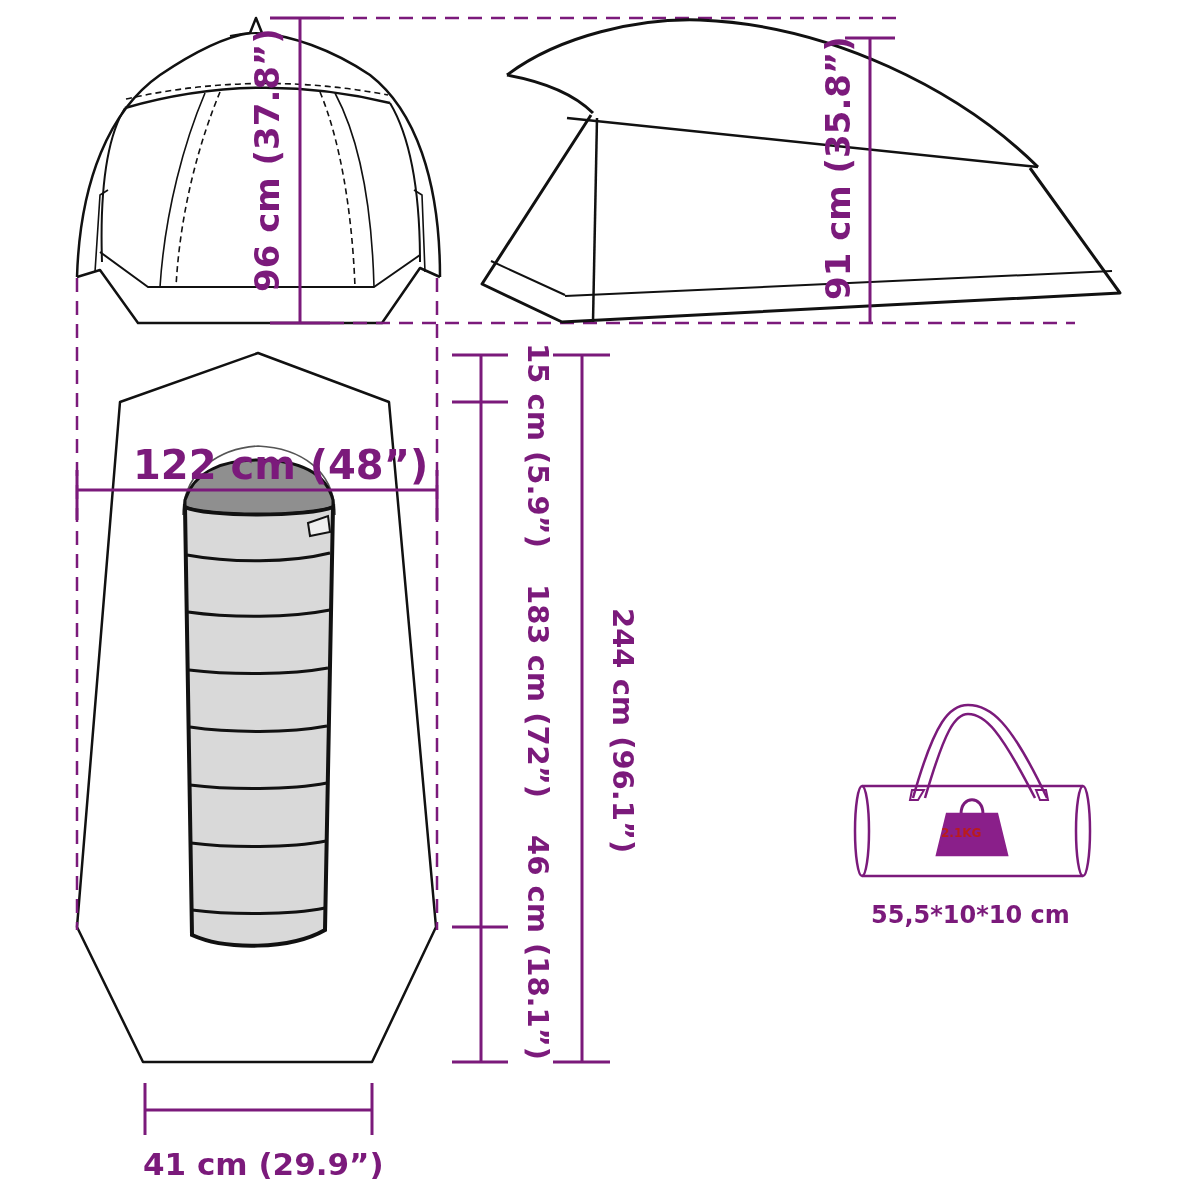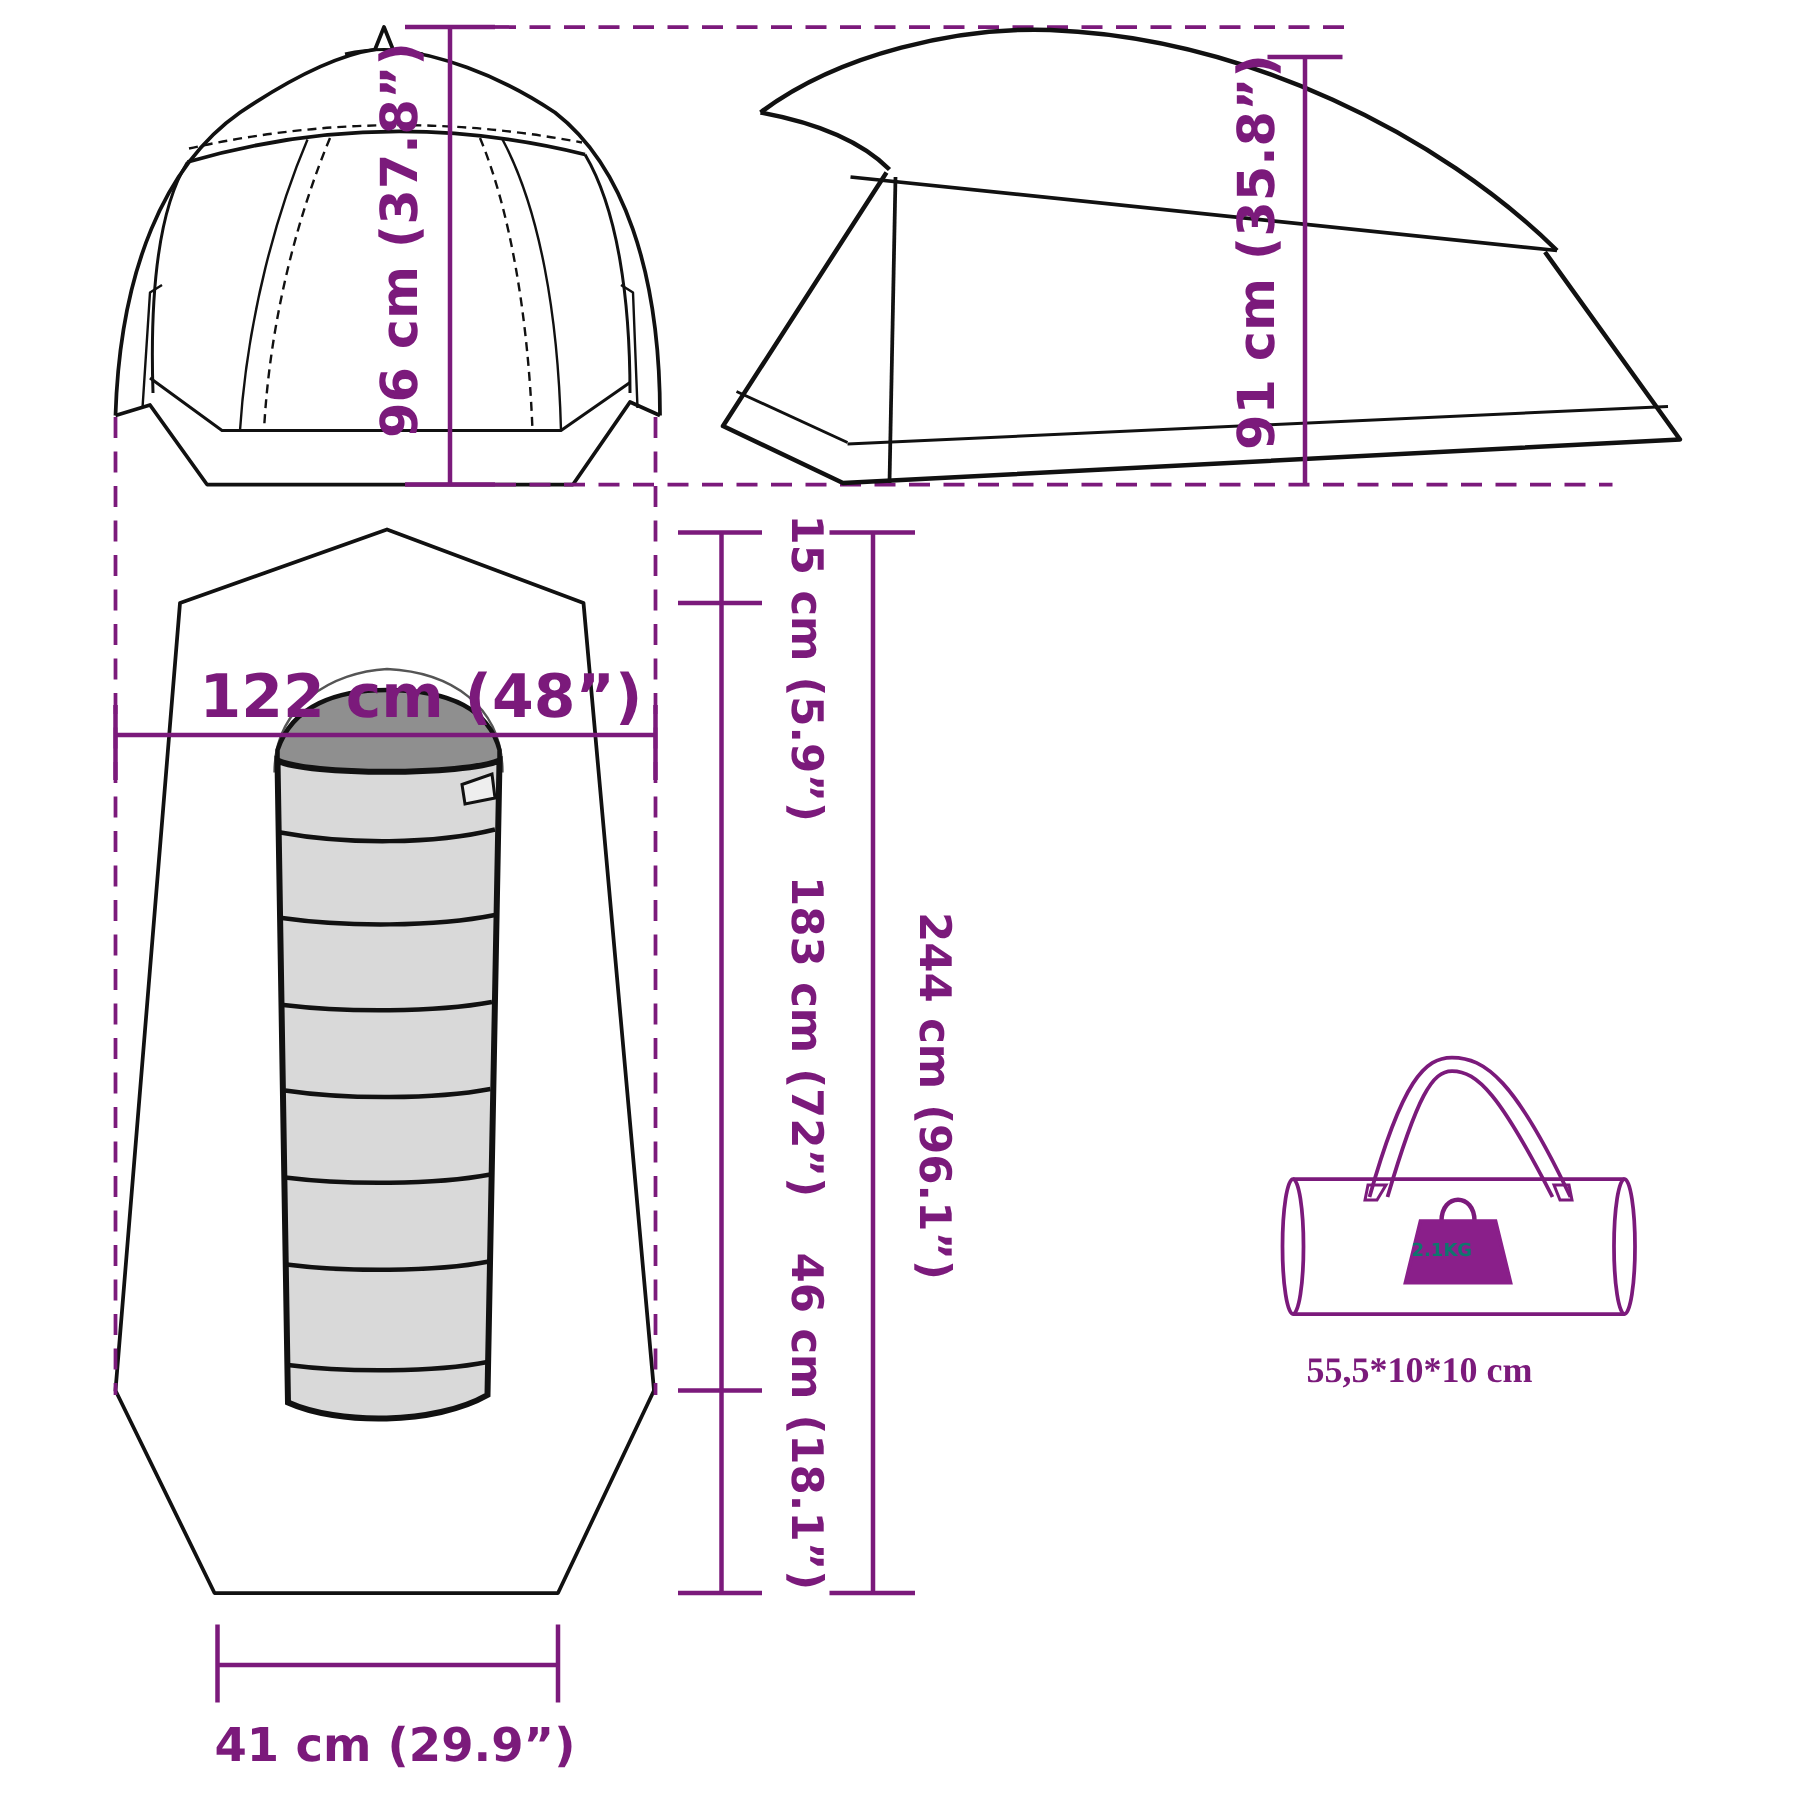--- a/index.html
+++ b/index.html
@@ -135,15 +135,15 @@
 <div class="lbl" style="left:143px; top:1146px; font-size:31px;">41 cm (29.9”)</div>
 
 <div class="lbl vert" style="left:555px; top:343px; font-size:29px; transform: rotate(90deg);">15 cm (5.9”)</div>
 
 <div class="lbl vert" style="left:555px; top:584px; font-size:29px; transform: rotate(90deg);">183 cm (72”)</div>
 
 <div class="lbl vert" style="left:555px; top:835px; font-size:29px; transform: rotate(90deg);">46 cm (18.1”)</div>
 
 <div class="lbl vert" style="left:640px; top:608px; font-size:29px; transform: rotate(90deg);">244 cm (96.1”)</div>
 
-<div class="lbl" style="left:941px; top:826px; font-size:12px; color:#0f766e;">2.1KG</div>
+<div class="lbl" style="left:941px; top:826px; font-size:12px; color:#b91c1c;">2.1KG</div>
 
-<div class="lbl" style="left:871px; top:901px; font-size:24px;font-family:Liberation Serif, serif;">55,5*10*10 cm</div>
+<div class="lbl" style="left:871px; top:901px; font-size:24px;">55,5*10*10 cm</div>
 
 </body></html>

